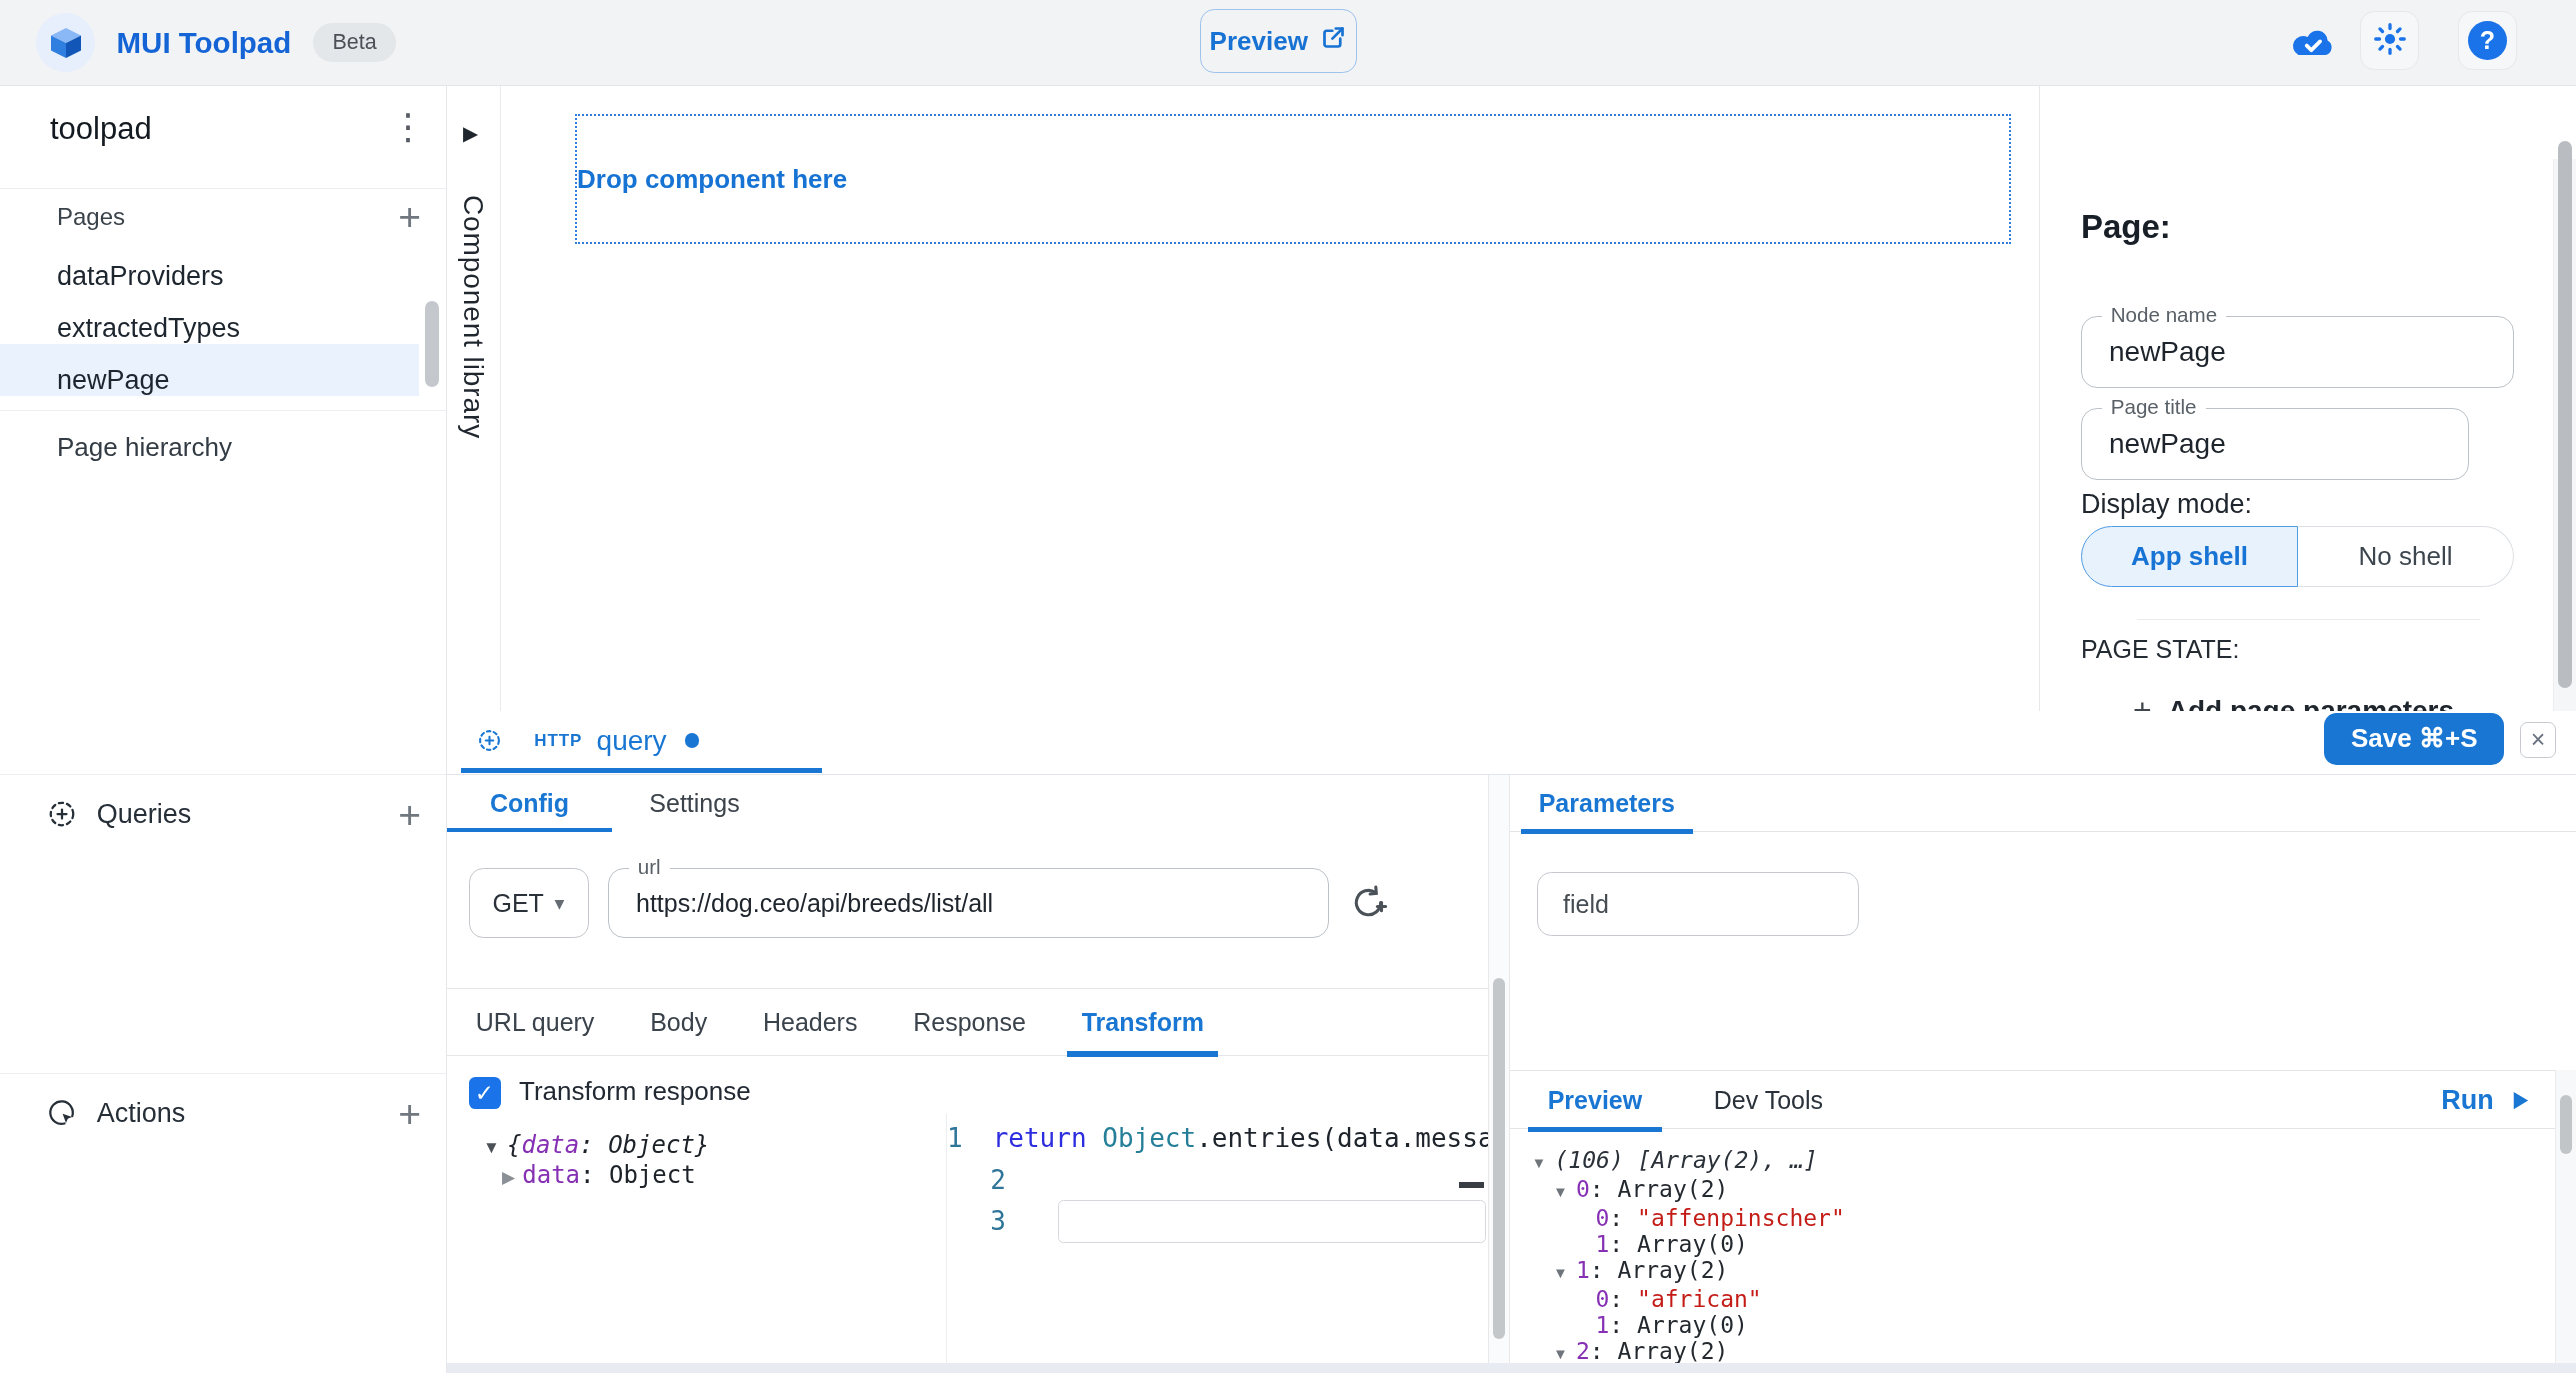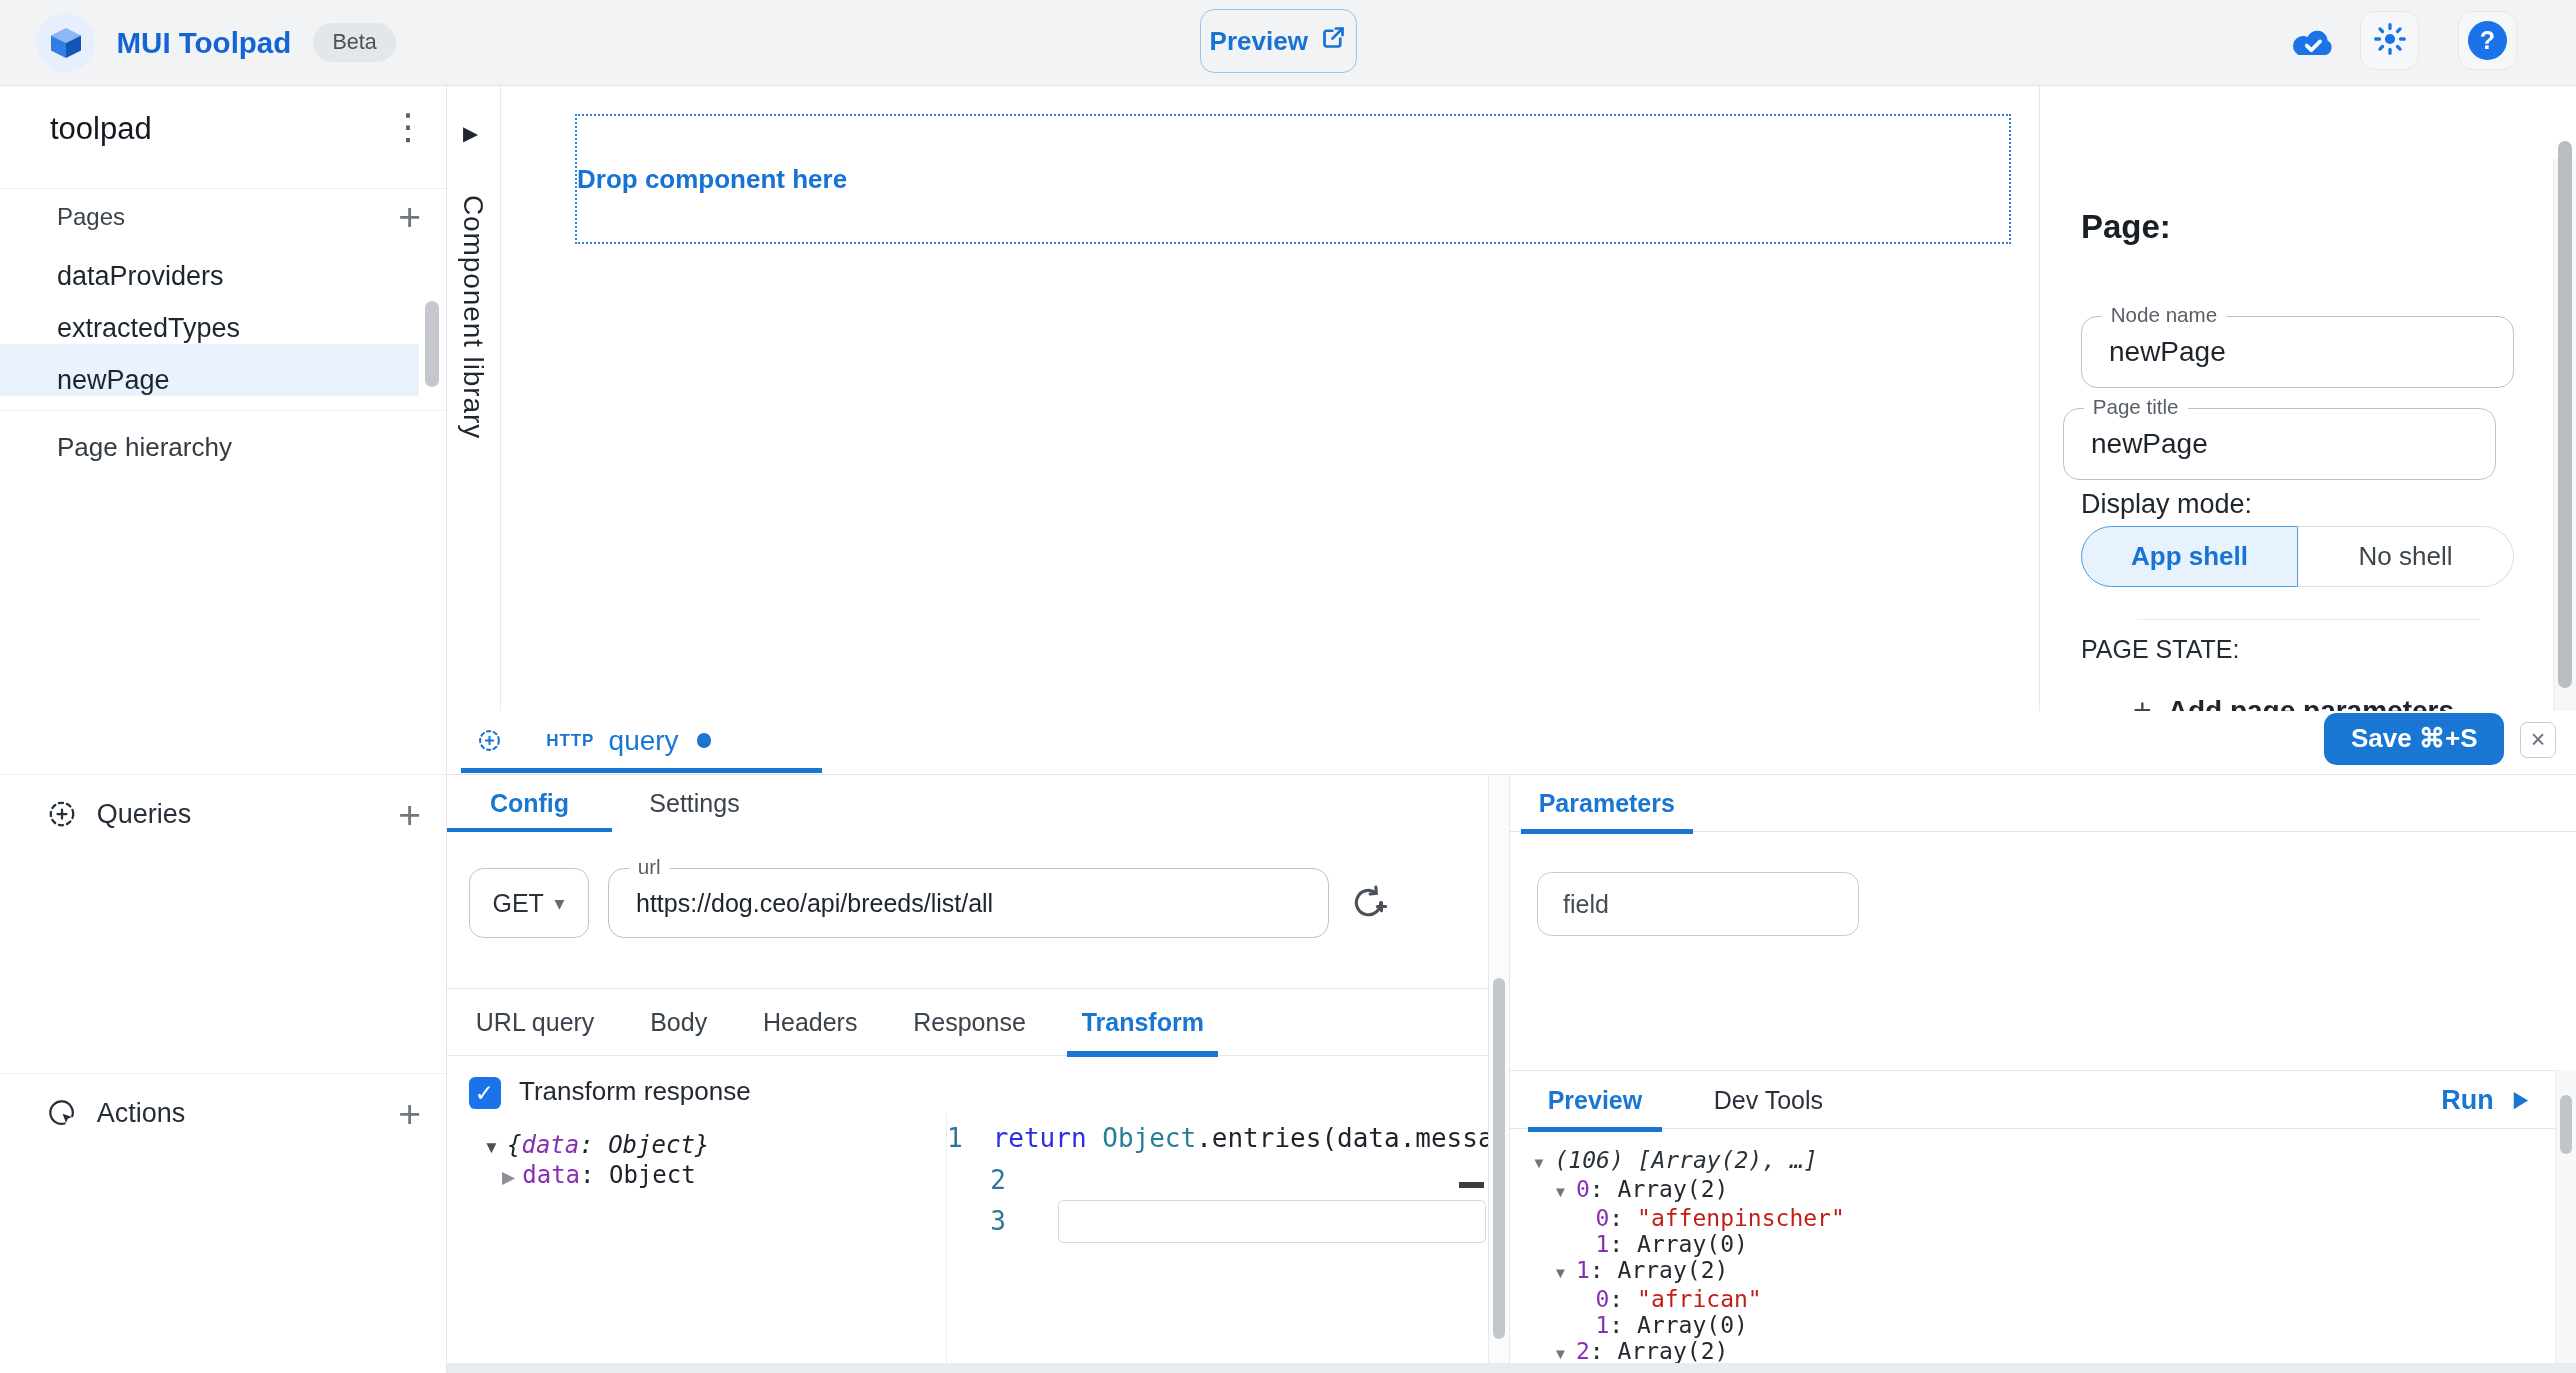--- a/index.html
+++ b/index.html
@@ -67,37 +67,37 @@
   .ins-tab.plain { color:#1f262e; }
   .ins-scrolltrack { right:0; top:73px; bottom:0; width:23px; background:#f5f6f7; border-left:1.8px solid #ecedef; }
   .ins-thumb { right:4.5px; top:55px; width:13.4px; height:547px; background:#b9bdc2; border-radius:7.2px; }
   .ins-h { left:41px; top:122px; font-size:33px; font-weight:600; color:#181f27; }
   .field { border:1.8px solid #bcc2c8; border-radius:16px; background:#fff; }
   .field .flabel { position:absolute; top:-14.3px; left:19.7px; background:#fff; padding:0 9px;
                    font-size:20.6px; color:#596067; }
   .field input { border:none; outline:none; background:transparent; width:100%; height:100%;
                  font-family:"Liberation Sans", sans-serif; font-size:28px; color:#1d242c; padding:0 27px; }
   .f1 { left:41px; top:230px; width:433px; height:72px; }
-  .f2 { left:23px; top:322px; width:433px; height:72px; }
+  .f2 { left:41px; top:322px; width:388px; height:72px; }
   .dm-label { left:41px; top:403px; font-size:27px; color:#20262e; }
   .toggle { left:41px; top:440px; width:433px; height:61px; display:flex; }
   .tg { flex:1; display:flex; align-items:center; justify-content:center; font-size:26px; cursor:pointer;text-align:center; }
   .tg.on { background:#e8f2fd; border:1.8px solid #4f9ce4; border-radius:32px 0 0 32px; color:#1874d4; font-weight:600; }
   .tg.off { border:1.8px solid #dcdfe3; border-left:none; border-radius:0 32px 32px 0; color:#3d454d; }
   .ins-div { left:97px; top:533px; width:343px; border-top:1.8px solid #e9ebed; }
   .ps-label { left:41px; top:549px; font-size:25px; color:#242b33; }
   .addp { left:93px; top:606px; font-size:28px; font-weight:700; color:#20262e;
           display:flex; align-items:center; gap:16px; cursor:pointer; }
   .addp .pl { font-size:32px; font-weight:400; color:#40464d; }
 
   
   .bbar { left:447px; top:711px; width:2129px; height:64px; background:#fff; border-bottom:1.8px solid #e1e4e8; }
   .qtab { left:14.3px; top:0; width:361px; height:59px; display:flex; align-items:center; cursor:pointer; }
   .qtab-underline { left:14.3px; top:57px; width:361px; height:5.4px; background:#1976d2; }
-  .http-badge { margin-left:44px; font-size:17px; font-weight:700; letter-spacing:0.9px; color:#1976d2; }
+  .http-badge { margin-left:32px; font-size:17px; font-weight:700; letter-spacing:0.9px; color:#1976d2; }
   .qname { margin-left:14.3px; font-size:28px; color:#1976d2; }
   .qdot { margin-left:18px; width:14.3px; height:14.3px; border-radius:50%; background:#1976d2; }
   .save-btn { left:1877px; top:1.8px; height:52px; padding:0 27px; background:#1976d2; color:#fff;
               border:none; border-radius:12.5px; font-size:26px; font-weight:600;
               font-family:"Liberation Sans", sans-serif; display:flex; align-items:center; cursor:pointer; }
   .close-btn { left:2073px; top:10.7px; width:36px; height:36px; border:1.8px solid #c6cacf; border-radius:7.2px;
                color:#6b7280; font-size:25px; display:flex; align-items:center; justify-content:center; cursor:pointer; }
 
   
   .qleft { left:447px; top:775px; width:1041px; height:589px; background:#fff; overflow:hidden; }

